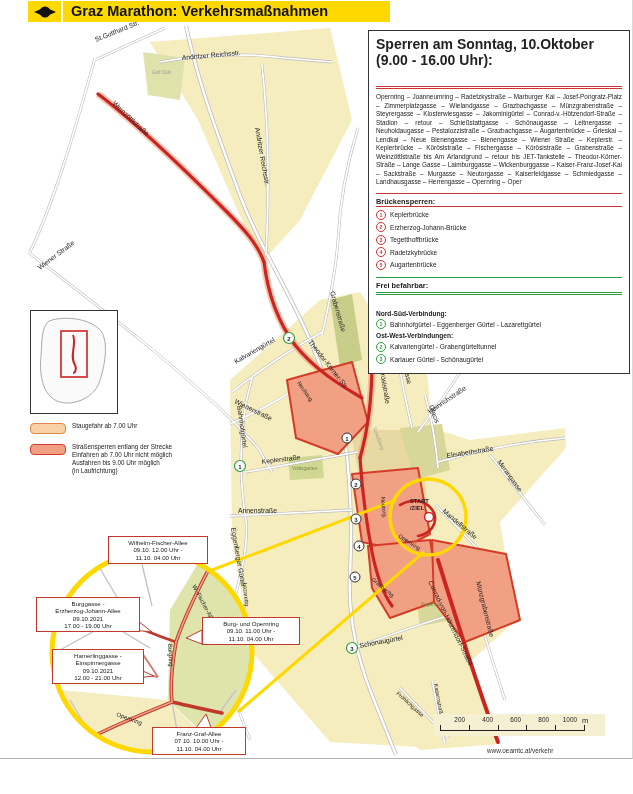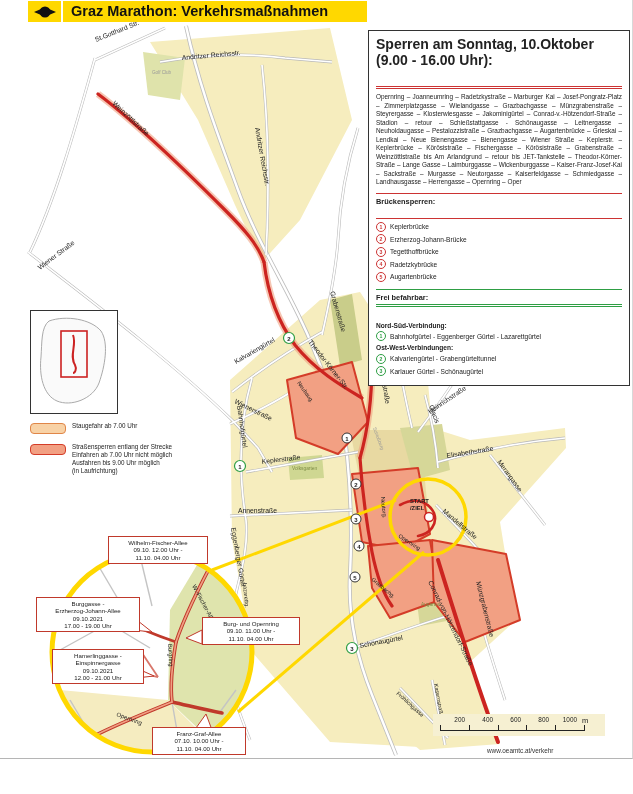--- a/index.html
+++ b/index.html
@@ -1,30 +1,30 @@
 <!DOCTYPE html>
 <html><head>
 <meta charset="utf-8">
 <style>
   html,body{margin:0;padding:0;background:#fff;font-family:"Liberation Sans",sans-serif;}
   #stage{position:relative;width:633px;height:794px;overflow:hidden;background:#fff;}
   #mapsvg{position:absolute;left:0;top:0;z-index:1;}
   .frame{position:absolute;left:0;top:0;width:632px;height:758px;border-bottom:1px solid #b5b5b5;border-right:1px solid #d8d8d8;z-index:0;}
   
   .logo{position:absolute;left:28px;top:1px;width:33px;height:21px;background:#ffd800;z-index:6;display:flex;align-items:center;justify-content:center;}
-  .titlebar{position:absolute;left:63px;top:1px;width:304px;height:21px;background:#ffd800;z-index:6;
+  .titlebar{position:absolute;left:63px;top:1px;width:327px;height:21px;background:#ffd800;z-index:6;
             font-size:14.5px;font-weight:bold;color:#111;line-height:21px;padding-left:8px;box-sizing:border-box;white-space:nowrap;}
   
   .panel{position:absolute;left:368px;top:30px;width:262px;box-sizing:border-box;background:#fff;border:1px solid #333;
          padding:5px 7px 6px 7px;z-index:6;color:#222;}
   .panel .ptitle{font-size:14px;font-weight:bold;border-bottom:3px double #cc3333;padding-bottom:18px;margin-bottom:4px;}
   .panel .body{font-size:6.4px;line-height:1.33;text-align:justify;}
   .sec-rule-red{border-top:1.5px solid #cc3333;margin:6px 0 0 0;}
   .sec-rule-green{border-top:1.5px solid #2e9e44;margin:7px 0 0 0;}
-  .h-red{font-size:7.4px;font-weight:bold;border-bottom:1.5px solid #cc3333;padding:3px 0 12px 0;margin-bottom:3px;}
+  .h-red{font-size:7.4px;font-weight:bold;border-bottom:1.5px solid #cc3333;padding:3px 0 0 0;margin-bottom:3px;}
   .h-green{font-size:7.4px;font-weight:bold;border-bottom:3px double #2e9e44;padding:3px 0 2px 0;margin-bottom:15px;}
   .h-sub{font-size:6.6px;font-weight:bold;margin:3px 0 1px 0;}
   .item{display:flex;align-items:center;gap:4px;margin:2.5px 0;font-size:6.6px;}
   .num{flex:0 0 auto;width:8px;height:8px;border-radius:50%;font-size:5.2px;font-weight:bold;text-align:center;line-height:8px;background:#fff;}
   .num.red{border:1px solid #cc3333;color:#cc3333;}
   .num.green{border:1px solid #2e9e44;color:#2e9e44;}
   
   .legend{position:absolute;left:30px;top:422px;width:160px;z-index:6;font-size:6.3px;color:#222;}
   .leg-row{display:flex;align-items:flex-start;gap:6px;margin-bottom:9px;}
   .swatch{flex:0 0 auto;width:34px;height:9px;border-radius:4px;margin-top:1px;}

